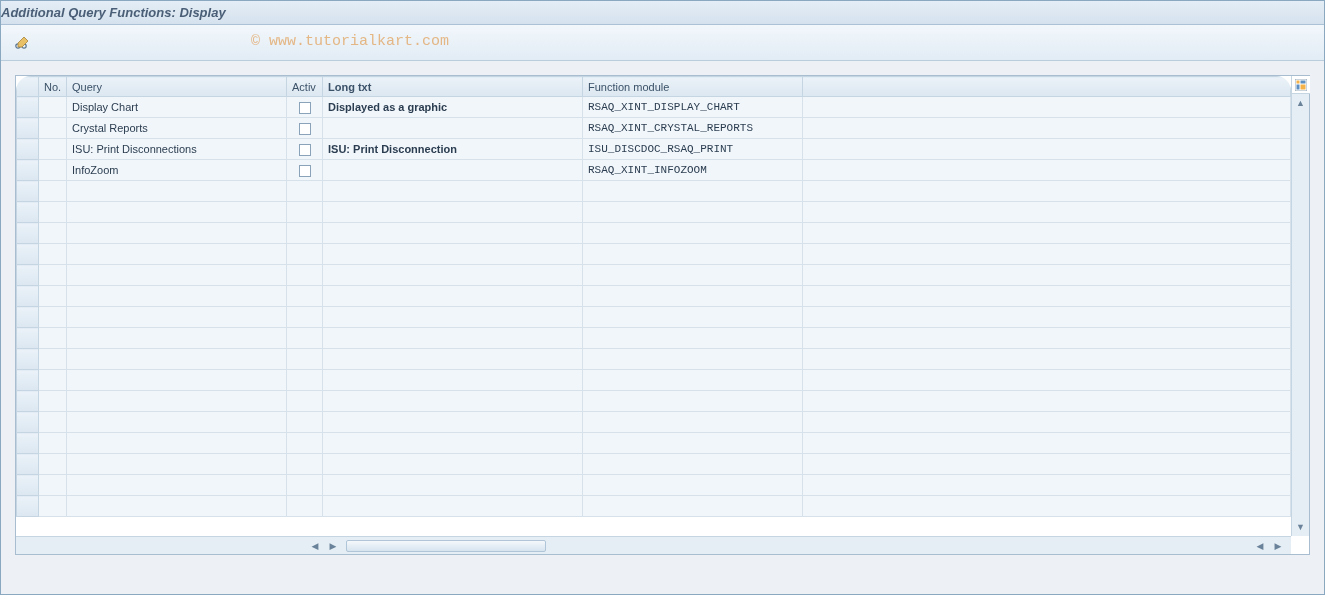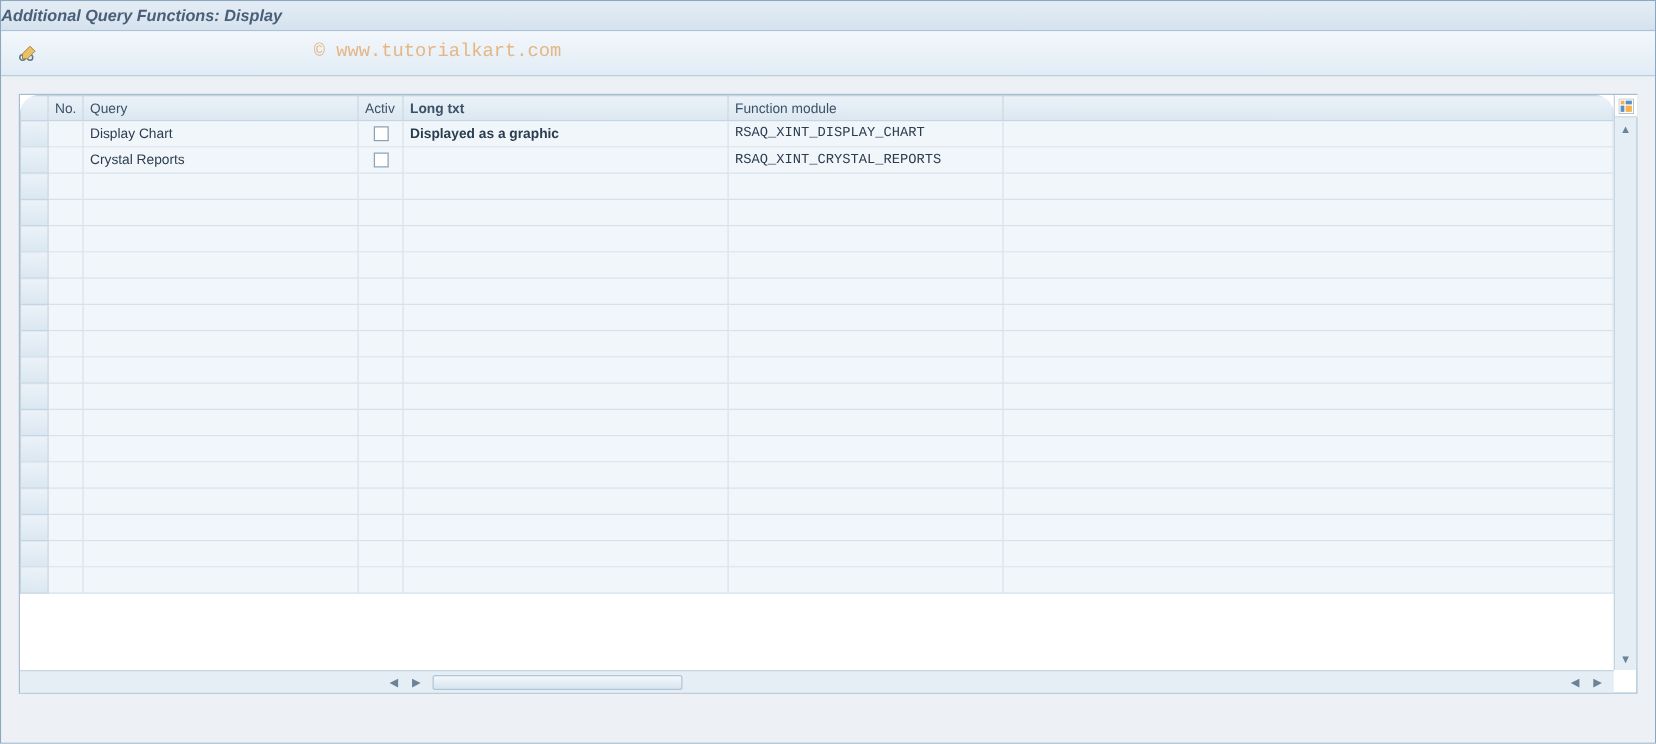--- a/index.html
+++ b/index.html
@@ -234,20 +234,38 @@
                 <td class="col-no"></td>
                 <td class="col-name">Crystal Reports</td>
                 <td class="col-activ" style="text-align: center;"><span class="chk"></span></td>
                 <td class="col-long"></td>
                 <td class="col-func mono">RSAQ_XINT_CRYSTAL_REPORTS</td>
                 <td class="col-rest"></td>
               </tr>
               <tr>
                 <td class="col-sel"></td>
                 <td class="col-no"></td>
+                <td class="col-name">ISU: Print Disconnections</td>
+                <td class="col-activ" style="text-align: center;"><span class="chk"></span></td>
+                <td class="col-long">ISU: Print Disconnection</td>
+                <td class="col-func mono">ISU_DISCDOC_RSAQ_PRINT</td>
+                <td class="col-rest"></td>
+              </tr>
+              <tr>
+                <td class="col-sel"></td>
+                <td class="col-no"></td>
+                <td class="col-name">InfoZoom</td>
+                <td class="col-activ" style="text-align: center;"><span class="chk"></span></td>
+                <td class="col-long"></td>
+                <td class="col-func mono">RSAQ_XINT_INFOZOOM</td>
+                <td class="col-rest"></td>
+              </tr>
+              <tr>
+                <td class="col-sel"></td>
+                <td class="col-no"></td>
                 <td class="col-name"></td>
                 <td class="col-activ" style="text-align: center;"></td>
                 <td class="col-long"></td>
                 <td class="col-func mono"></td>
                 <td class="col-rest"></td>
               </tr>
               <tr>
                 <td class="col-sel"></td>
                 <td class="col-no"></td>
                 <td class="col-name"></td>

